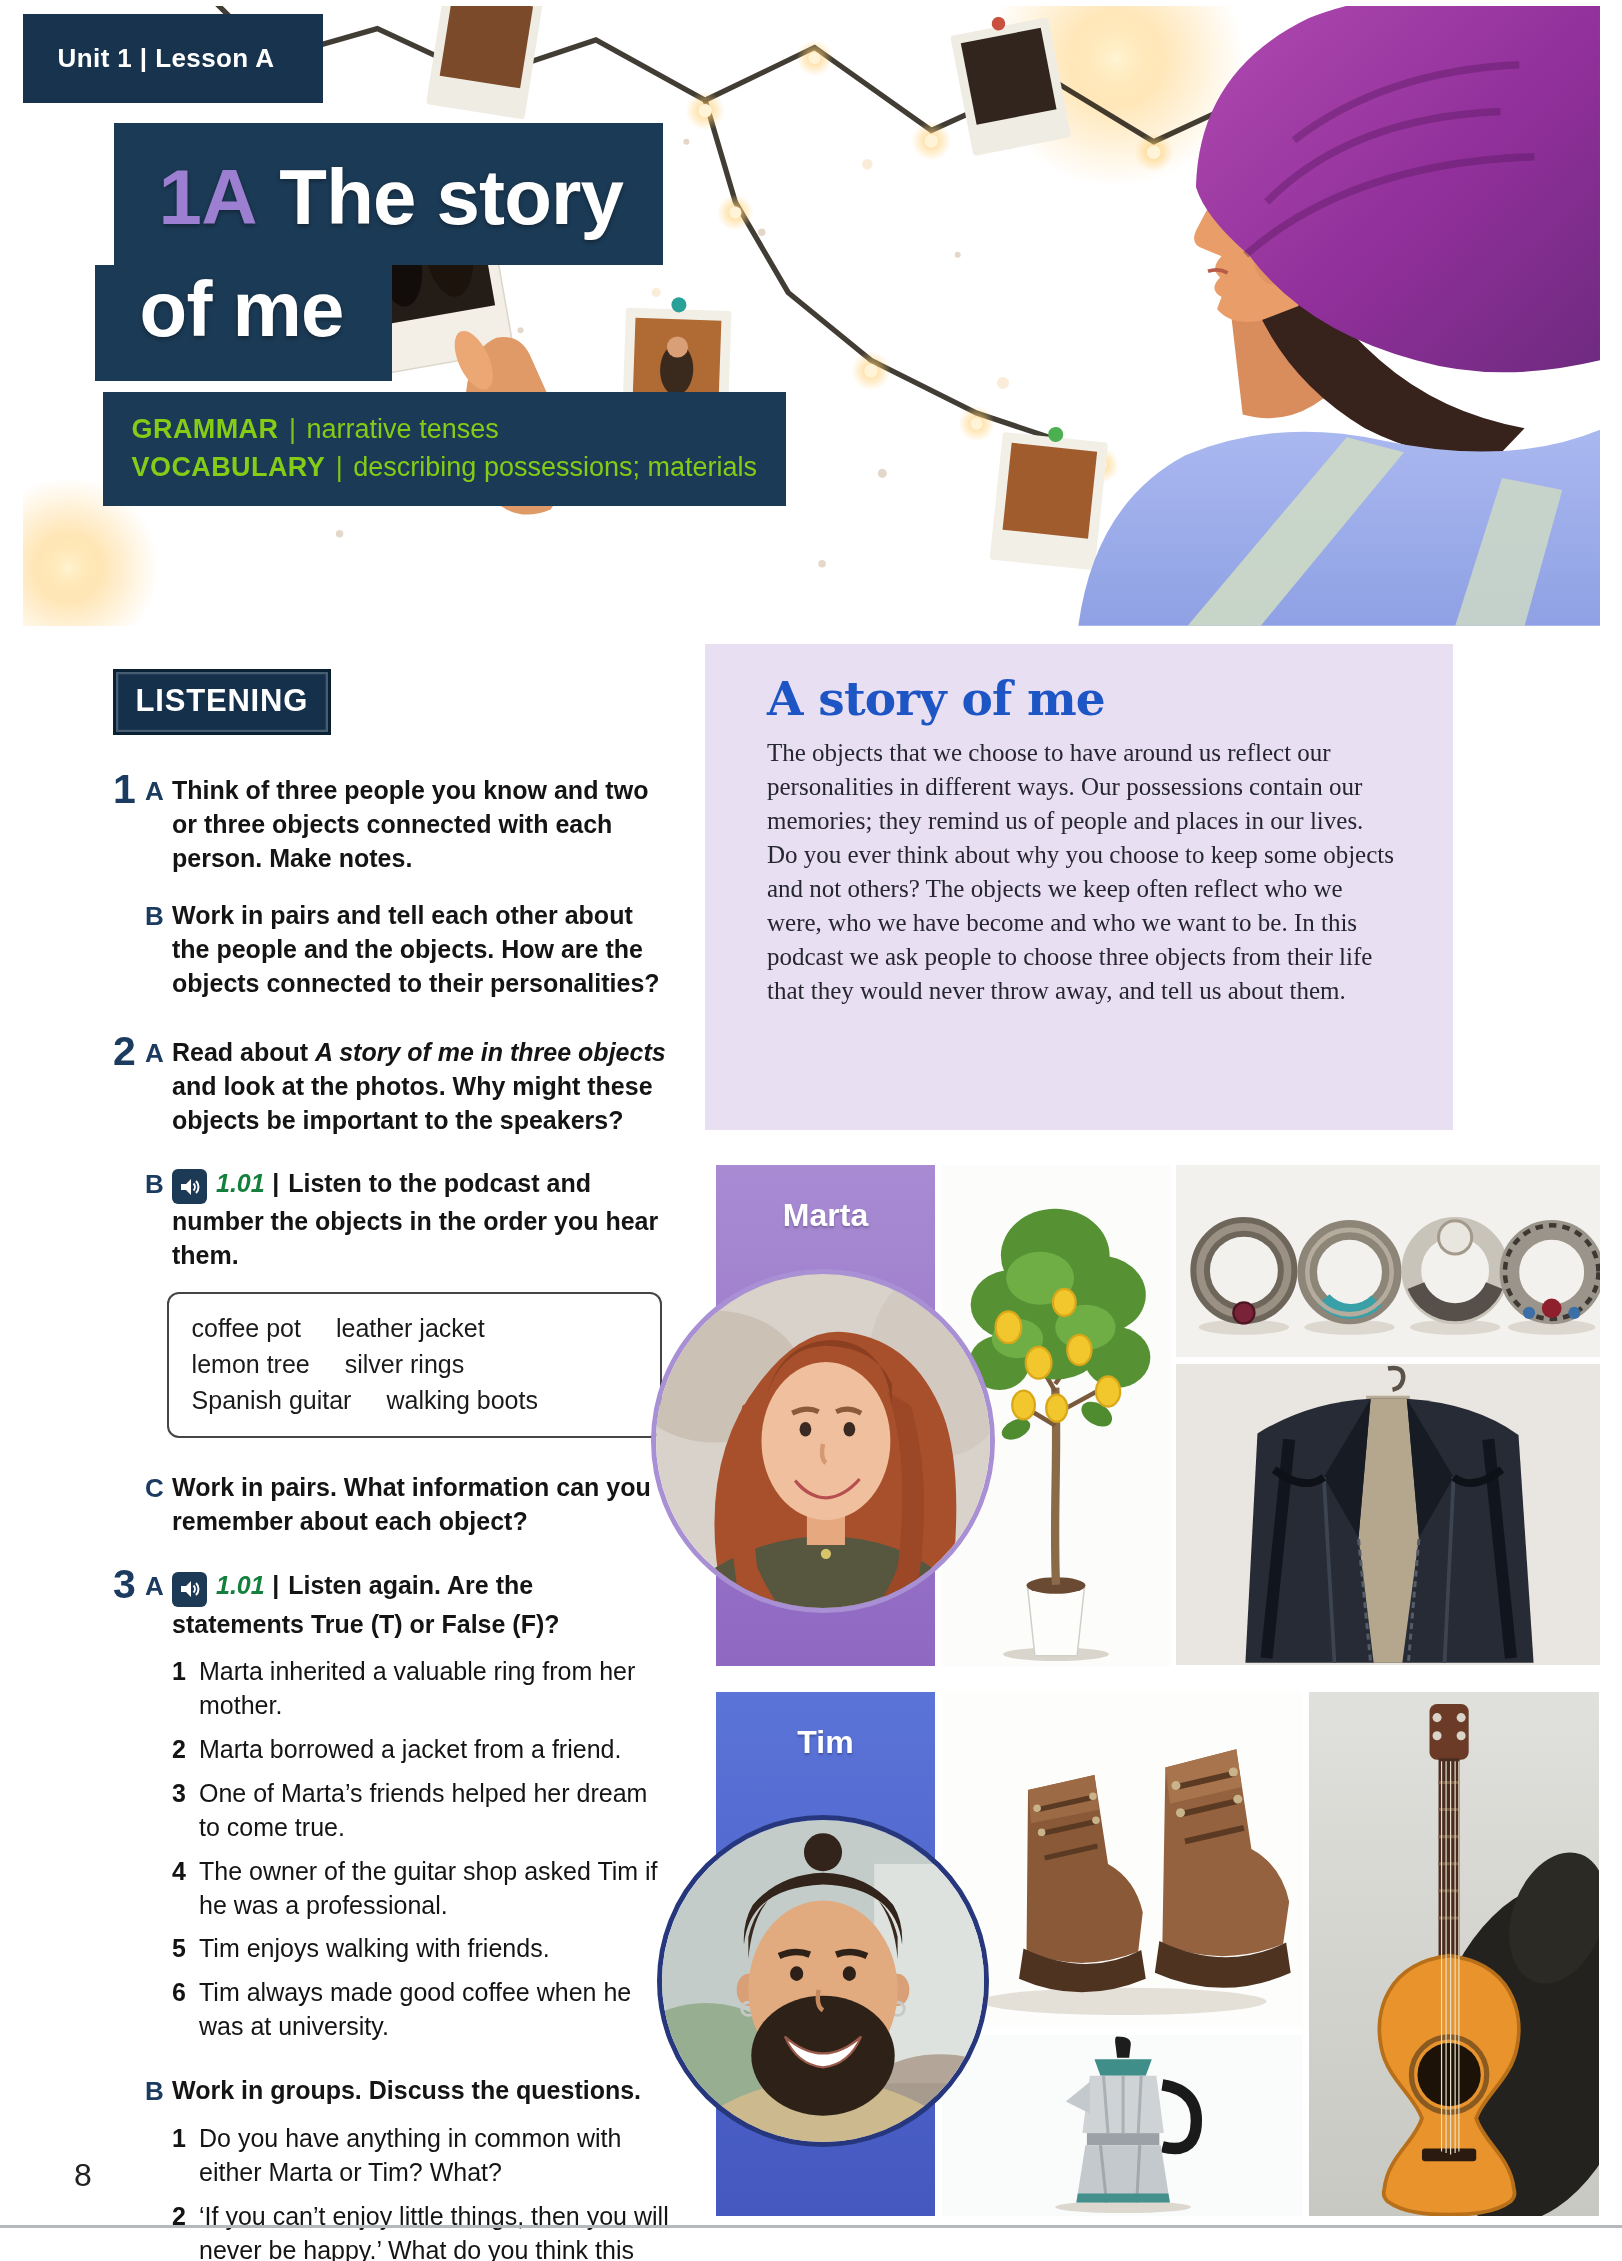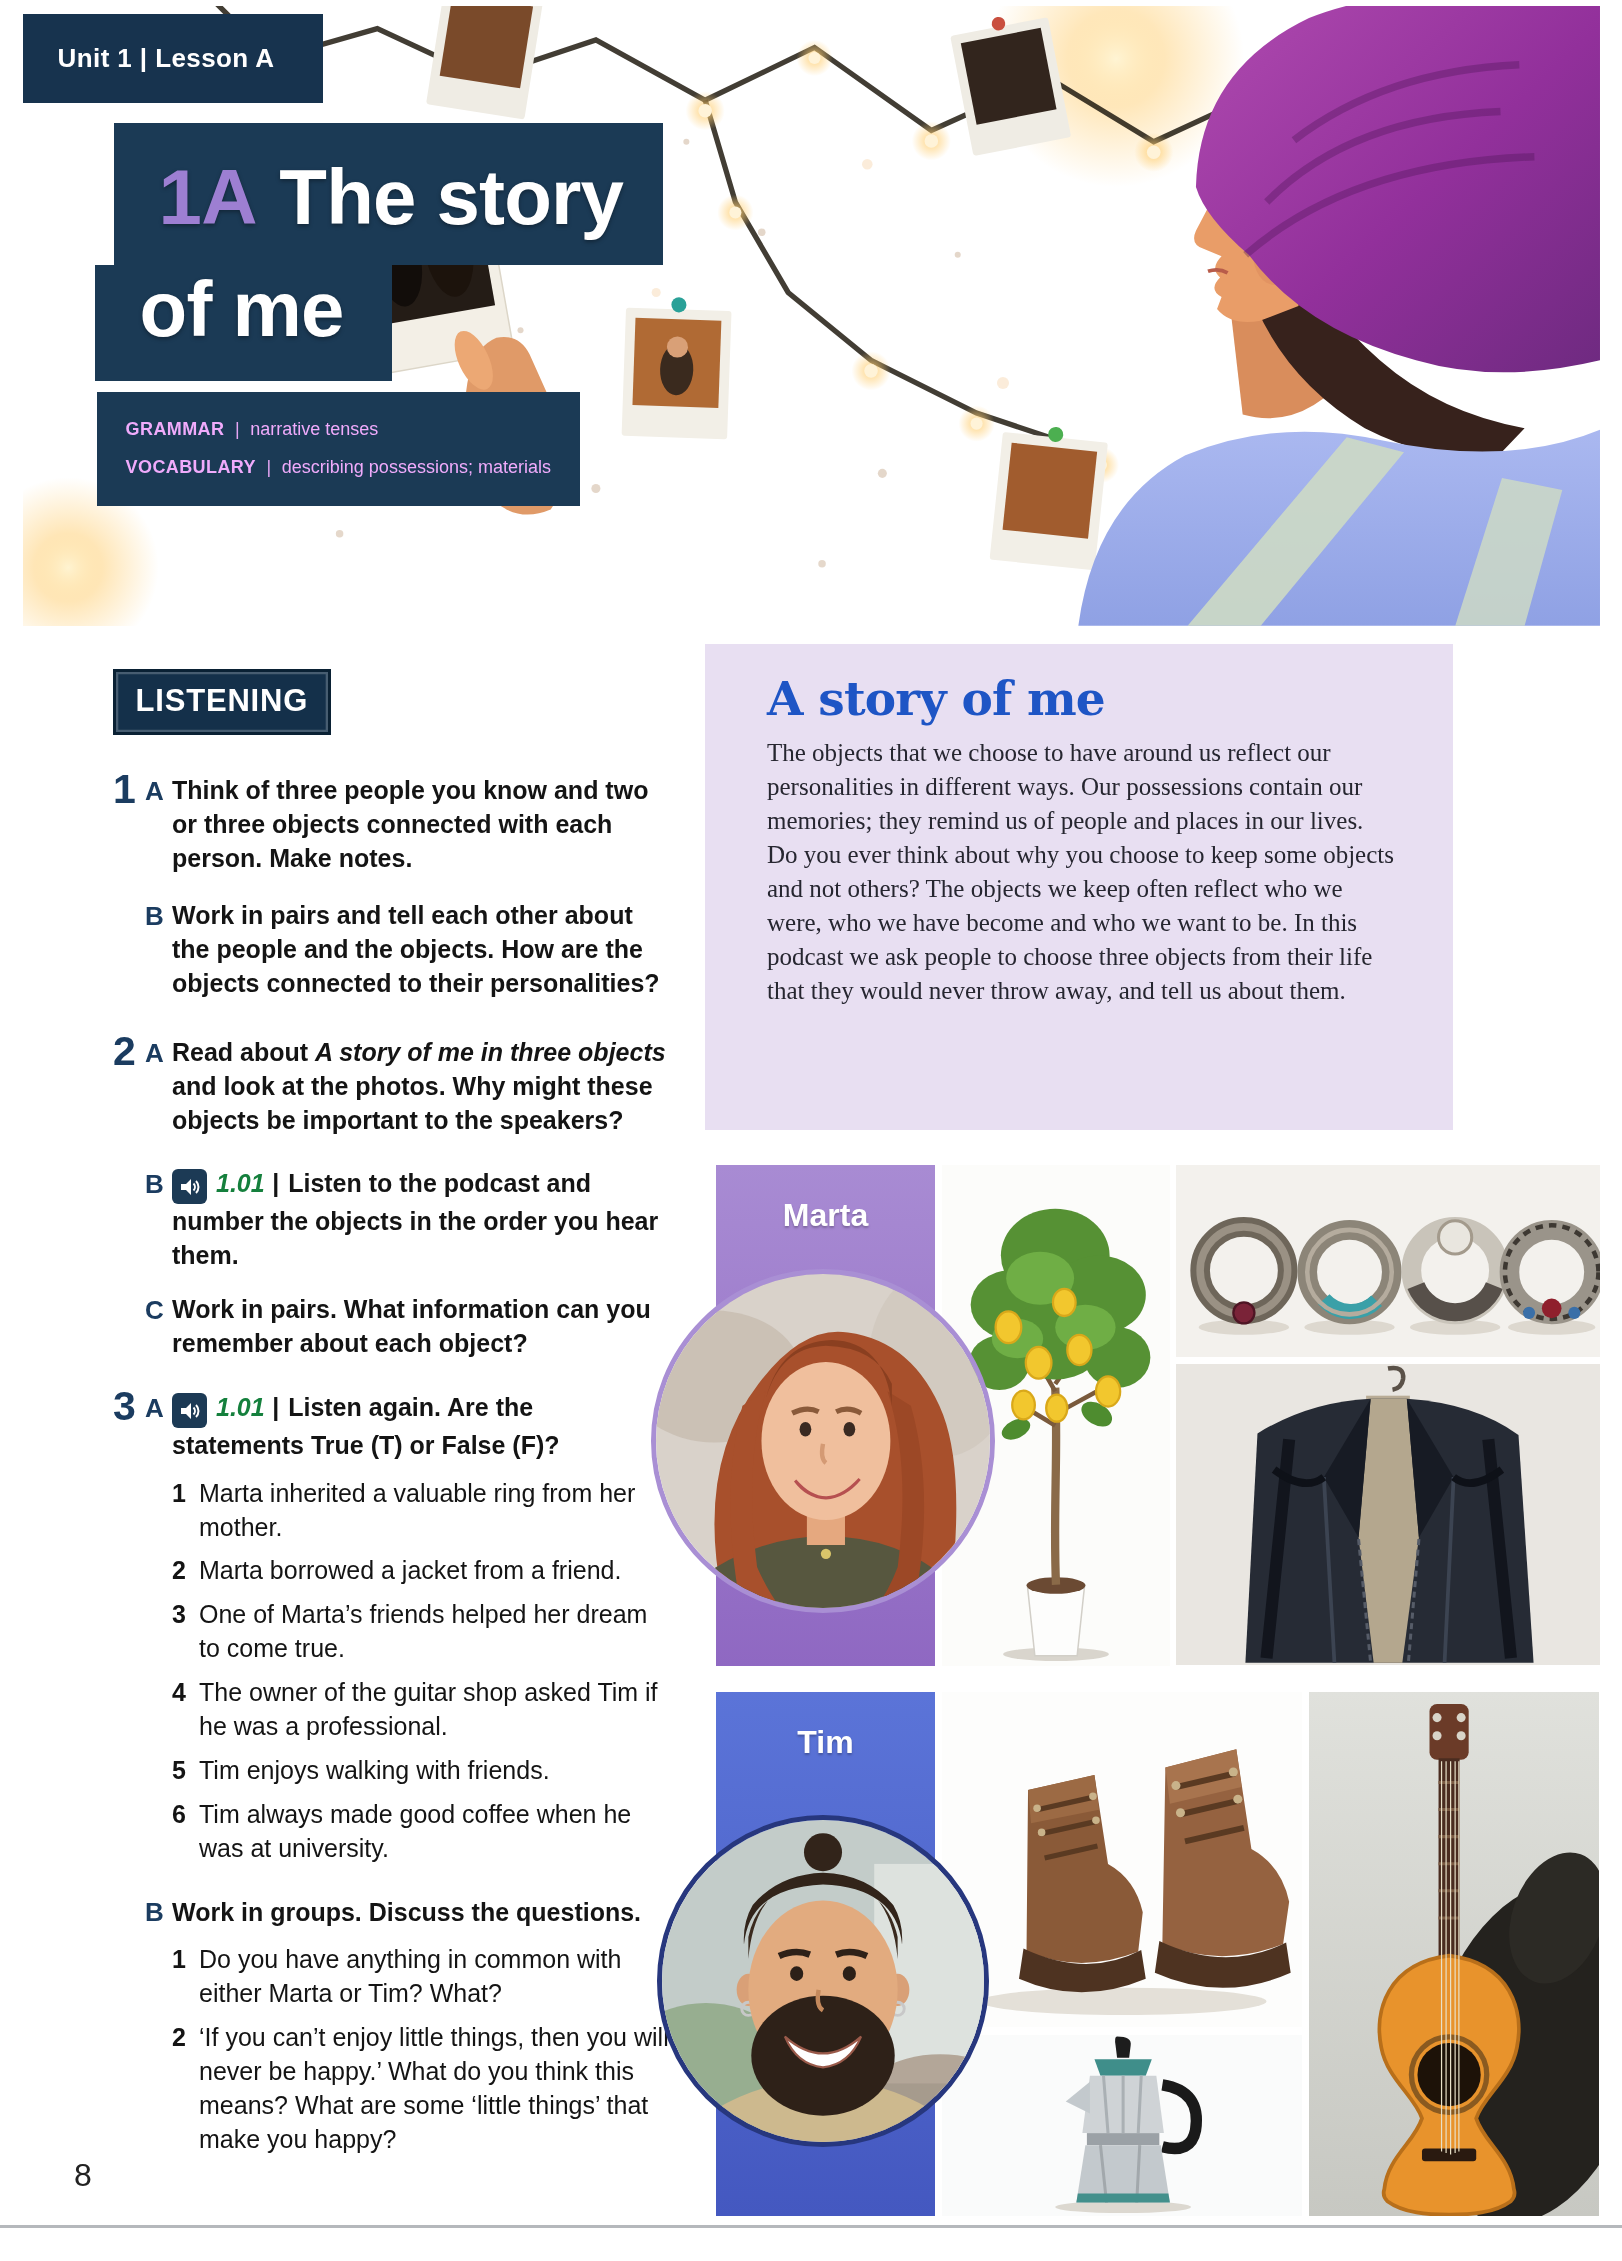--- a/index.html
+++ b/index.html
@@ -24,22 +24,22 @@
   .title-wrap{position:absolute;left:72px;top:117px;}
   .title-line{
     background:#1b3a55;color:#ffffff;font-weight:800;font-size:78px;line-height:1;
     width:fit-content;letter-spacing:-0.8px;
     text-shadow:0 2.3px 4.5px rgba(0,0,0,.35);
   }
   .t1{padding:35px 40px 29px 45px;margin-left:19px;}
   .t2{padding:4.5px 48px 33px 45px;}
   .lesson-code{color:#9d7fd2;margin-right:22.6px;}
   .focus-box{
-    position:absolute;left:74px;top:386px;background:#1b3a55;color:#f0abfc;
-    padding:18px 29px 19.6px;font-size:18px;line-height:38px;width:fit-content;
+    position:absolute;left:80px;top:386px;background:#1b3a55;color:#84cc16;
+    padding:18px 29px 19.6px;font-size:27px;line-height:38px;width:fit-content;
   }
   .focus-row{white-space:nowrap;}
   .fl{font-weight:800;letter-spacing:0.4px;}
   .fsep{margin:0 10.6px;font-weight:400;opacity:.95;}
   
   .left-col{position:absolute;left:113px;top:669px;width:558px;}
   .listening-badge{
     display:inline-block;background:#14304a;border:3px solid #0a2134;color:#fff;
     font-size:31px;font-weight:800;letter-spacing:0.8px;padding:11.3px 19.6px 13px;
     margin-bottom:38px;box-shadow:inset 0 0 0 2.3px rgba(255,255,255,.22);
@@ -278,20 +278,34 @@
       <span class="audio-chip">
           <svg viewBox="0 0 24 24">
             <polygon points="3,9 8,9 13,4 13,20 8,15 3,15" fill="#ffffff"></polygon>
             <path d="M15.5 8.5 a5 5 0 0 1 0 7" stroke="#ffffff" stroke-width="2" fill="none"></path>
             <path d="M18 6 a8.5 8.5 0 0 1 0 12" stroke="#ffffff" stroke-width="2" fill="none"></path>
           </svg>
         </span><span class="track">1.01</span><span class="tsep">|</span><span>Listen to the podcast and number the objects in the order you hear them.</span>
     </div>
   </div>
 
+  <div class="word-box">
+    <div class="word-row">
+        <span>coffee pot</span>
+        <span>leather jacket</span>
+      </div>
+    <div class="word-row">
+        <span>lemon tree</span>
+        <span>silver rings</span>
+      </div>
+    <div class="word-row">
+        <span>Spanish guitar</span>
+        <span>walking boots</span>
+      </div>
+  </div>
 
   <div class="ex mb40">
     <div class="num"></div>
     <div class="letter">C</div>
     <div class="body bold-body">Work in pairs. What information can you remember about each object?</div>
   </div>
 
   <div class="ex mb40">
     <div class="num">3</div>
     <div class="letter">A</div>

